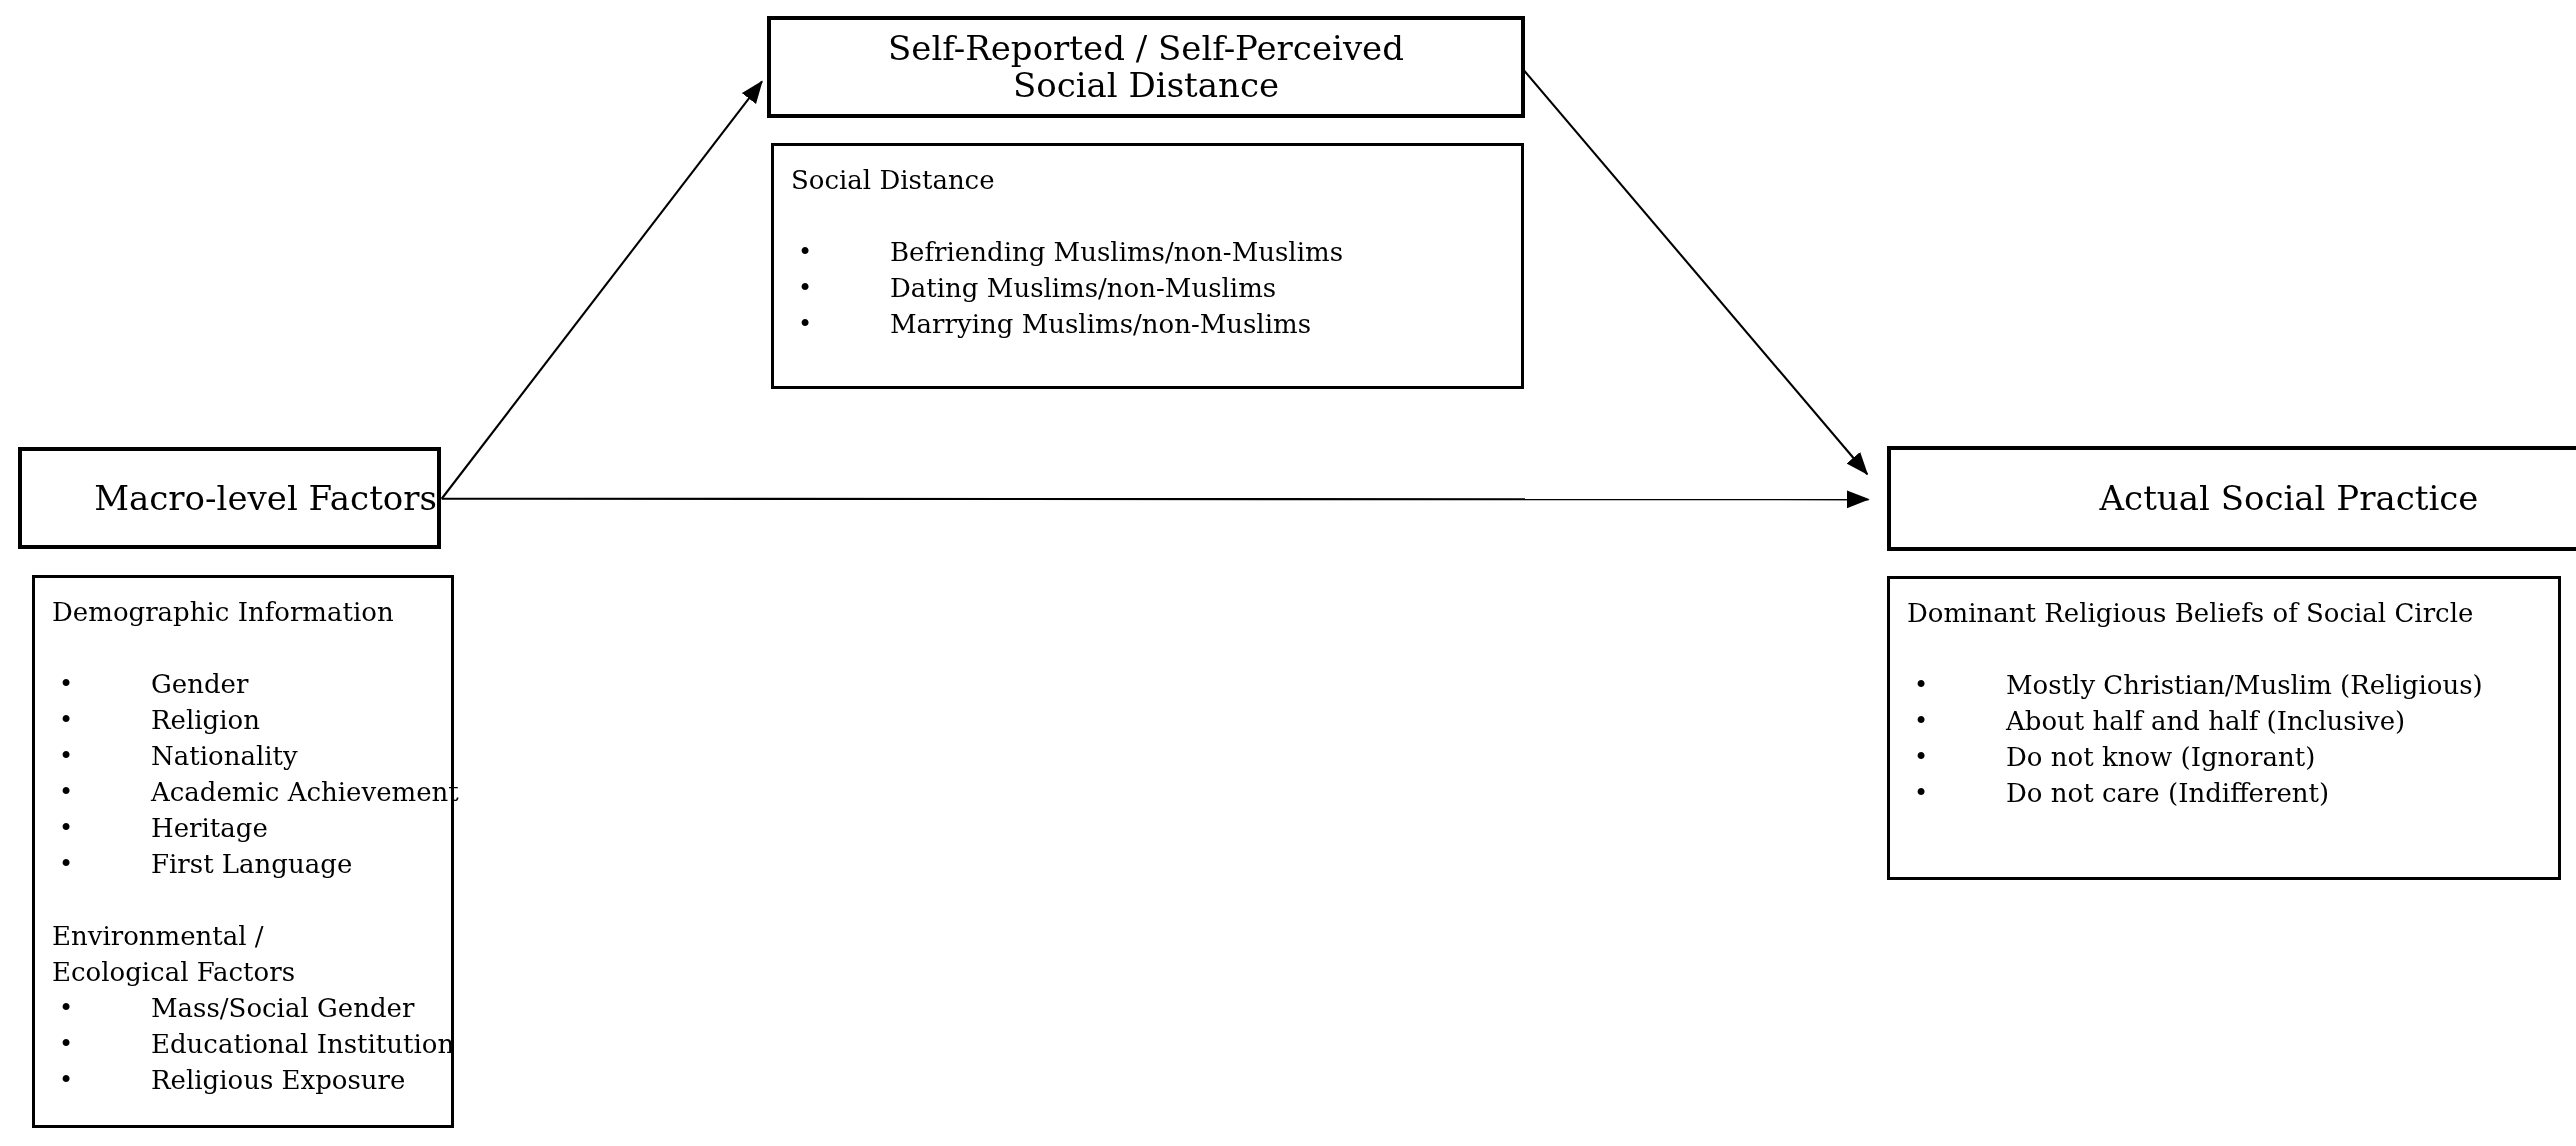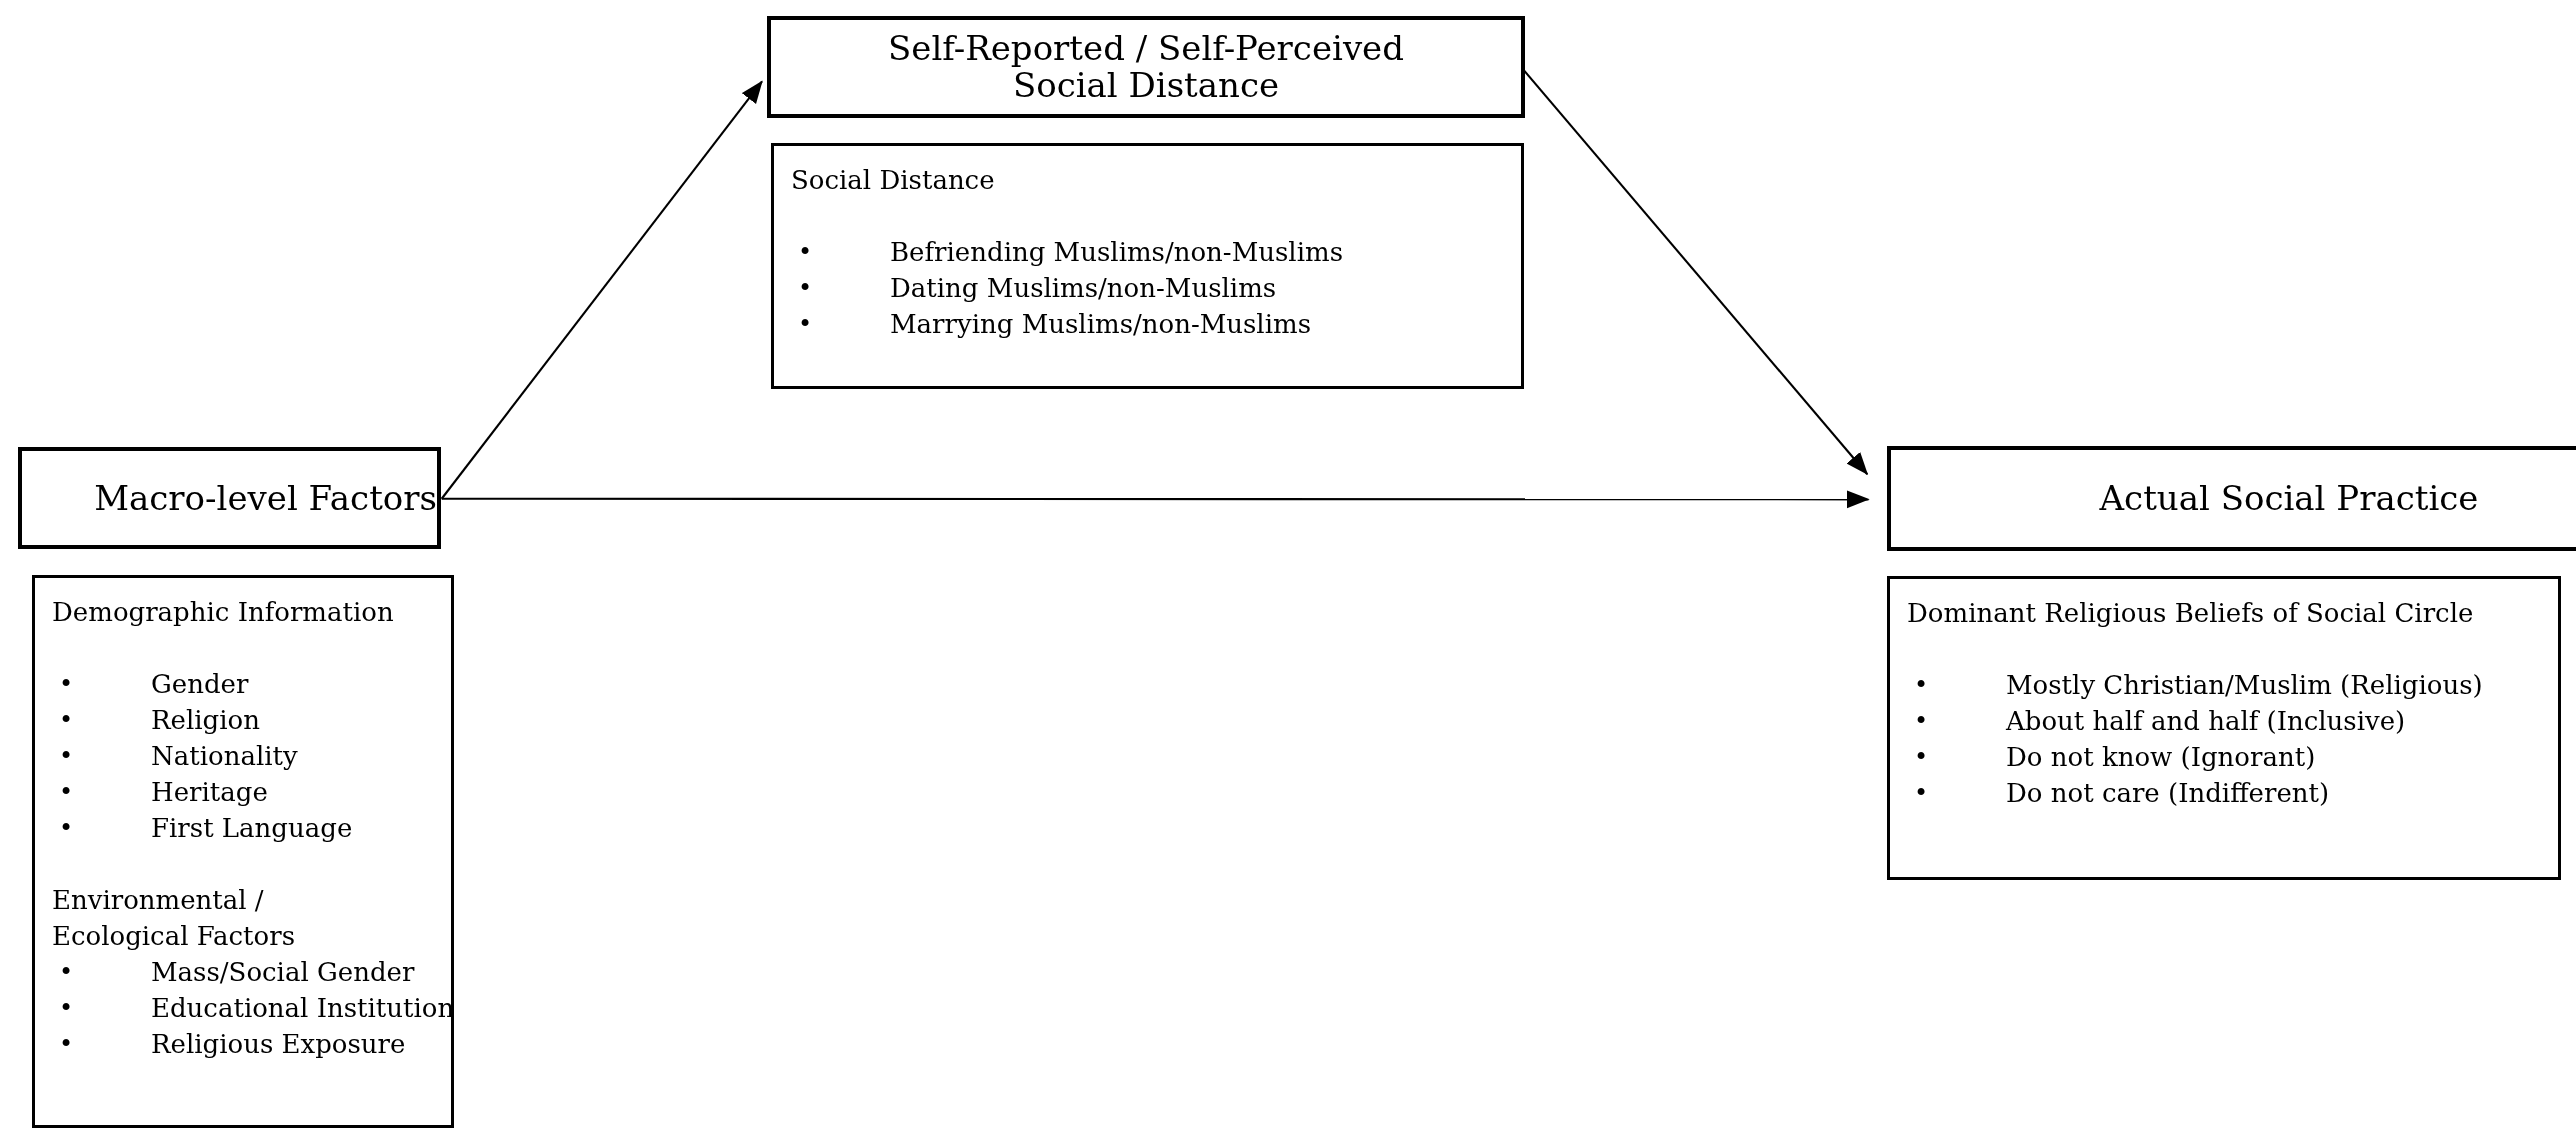--- a/index.html
+++ b/index.html
@@ -93,20 +93,21 @@
     <div>Macro-level Factors</div>
   </div>
 
   <div class="box detail-box" style="left:32px; top:575px; width:422px; height:553px;">
     <div class="heading">Demographic Information</div>
     <div class="blank-line"></div>
     <ul class="bullets">
         <li>Gender</li>
         <li>Religion</li>
         <li>Nationality</li>
+        <li>Academic Achievement</li>
         <li>Heritage</li>
         <li>First Language</li>
       </ul>
     <div class="blank-line"></div>
     <div class="subheading">
       <div>Environmental /</div>
       <div>Ecological Factors</div>
     </div>
     <ul class="bullets">
         <li>Mass/Social Gender</li>

